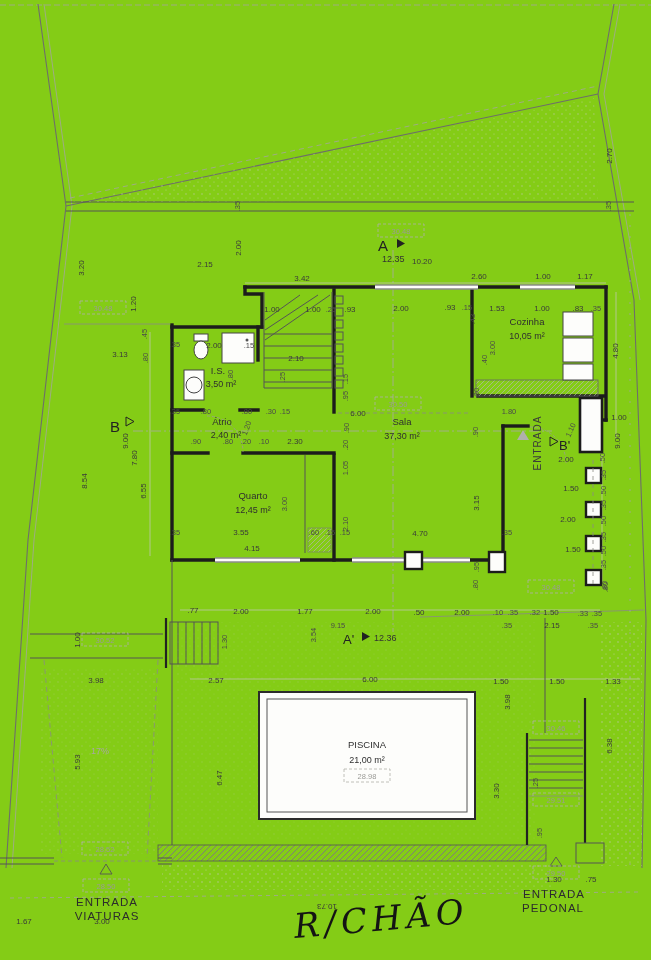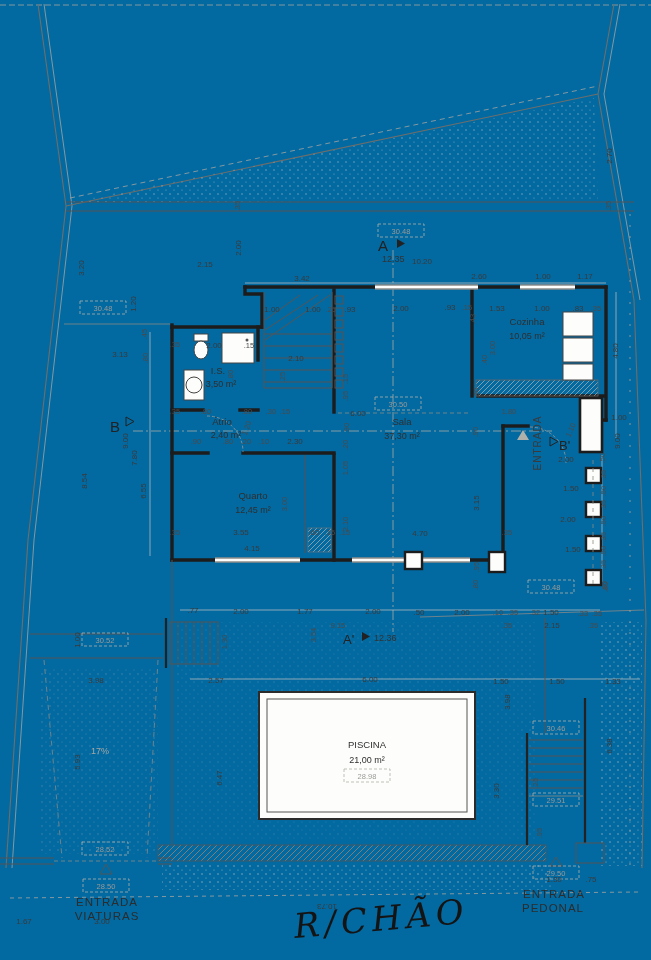--- a/index.html
+++ b/index.html
@@ -1,16 +1,16 @@
 <!DOCTYPE html>
 <html><head>
 <meta charset="utf-8">
 <style>
   html,body{margin:0;padding:0;background:#e8e8e6;}
-  .page{width:651px;height:960px;background:#0369a1;position:relative;margin:0 auto;
+  .page{width:651px;height:960px;background:#84cc16;position:relative;margin:0 auto;
         font-family:"Liberation Sans", sans-serif;overflow:hidden;}
   svg{display:block;}
   .dim{font-size:8px;fill:#3a3a3a;font-family:"Liberation Sans",sans-serif;}
   .dim2{font-size:7.5px;fill:#4a4a4a;}
   .room{font-size:9.5px;fill:#2f2f2f;}
   .area{font-size:9px;fill:#2f2f2f;}
   .lvl{font-size:7.5px;fill:#9a9a96;}
   .marker{font-size:15px;fill:#222;}
   .marker2{font-size:13px;fill:#222;}
   .mval{font-size:9px;fill:#333;}

